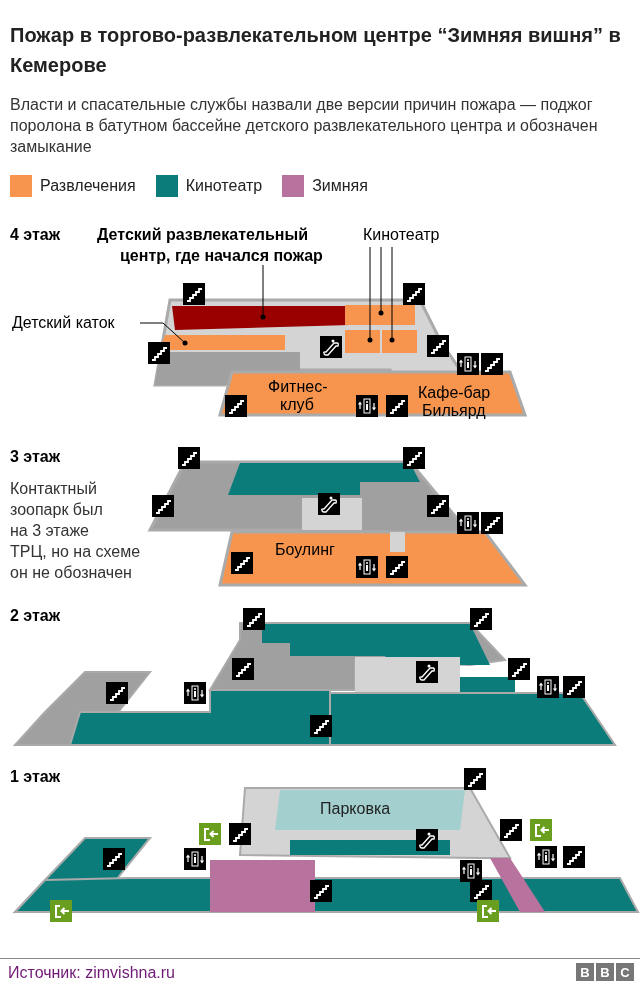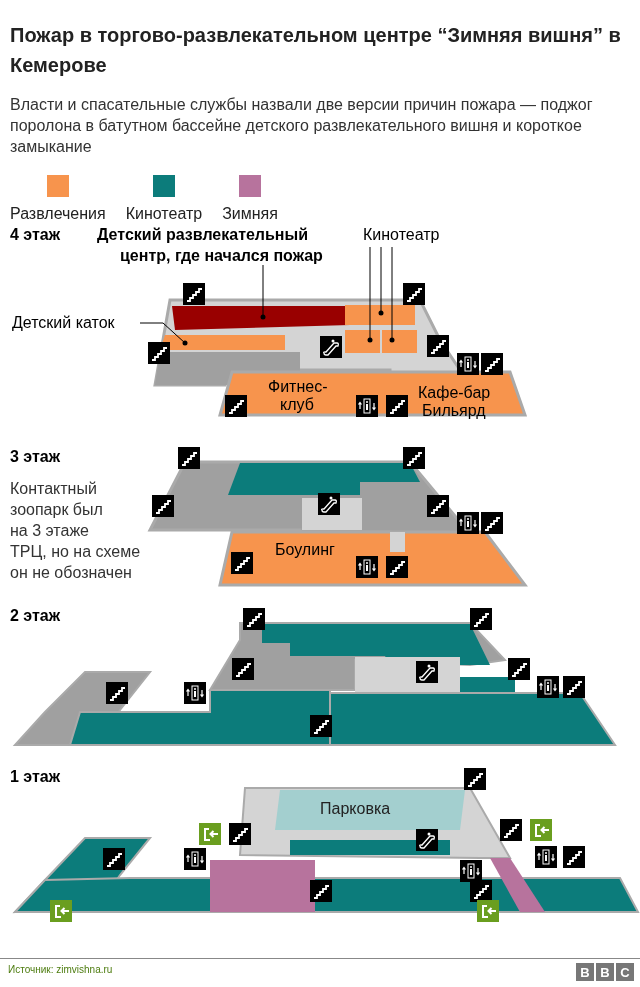--- a/index.html
+++ b/index.html
@@ -1,32 +1,32 @@
 <!DOCTYPE html>
 <html><head>
 <meta charset="utf-8">
 <style>
   html,body{margin:0;padding:0;background:#fff;}
   body{width:640px;height:987px;position:relative;overflow:hidden;font-family:"Liberation Sans",sans-serif;color:#222;}
   .title{position:absolute;left:10px;top:14px;font-size:20px;font-weight:bold;line-height:30px;width:620px;margin-top:6px;}
   .subtitle{position:absolute;left:10px;top:94px;font-size:16px;line-height:21px;width:625px;color:#333;}
   .legend{position:absolute;left:10px;top:175px;display:flex;gap:20px;font-size:16px;align-items:center;}
-  .legend-item{display:flex;align-items:center;gap:8px;flex-direction:column;}
+  .legend-item{display:flex;align-items:center;gap:8px;}
   .swatch{width:22px;height:22px;display:inline-block;}
   svg.map{position:absolute;left:0;top:0;}
   .footer-line{position:absolute;left:0;top:958px;width:640px;height:1px;background:#888;}
-  .source{position:absolute;left:8px;top:964px;font-size:10px;color:#4d7c0f;}
+  .source{position:absolute;left:8px;top:964px;font-size:16px;color:#701a75;}
   .bbc{position:absolute;right:6px;top:963px;display:flex;gap:2px;}
   .bbc span{width:18px;height:18px;background:#777;color:#fff;font-size:13px;font-weight:bold;display:flex;align-items:center;justify-content:center;}
 </style>
 </head>
 <body>
 
 <div class="title">Пожар в торгово-развлекательном центре “Зимняя вишня” в Кемерове</div>
-<div class="subtitle">Власти и спасательные службы назвали две версии причин пожара — поджог поролона в батутном бассейне детского развлекательного вишня и короткое замыкание</div>
+<div class="subtitle">Власти и спасательные службы назвали две версии причин пожара — поджог поролона в батутном бассейне детского развлекательного центра и обозначен замыкание</div>
 
 <div class="legend">
   <div class="legend-item">
     <span class="swatch" style="background:#f7944d"></span>
     <span>Развлечения</span>
   </div>
   <div class="legend-item">
     <span class="swatch" style="background:#0c7c7b"></span>
     <span>Кинотеатр</span>
   </div>

